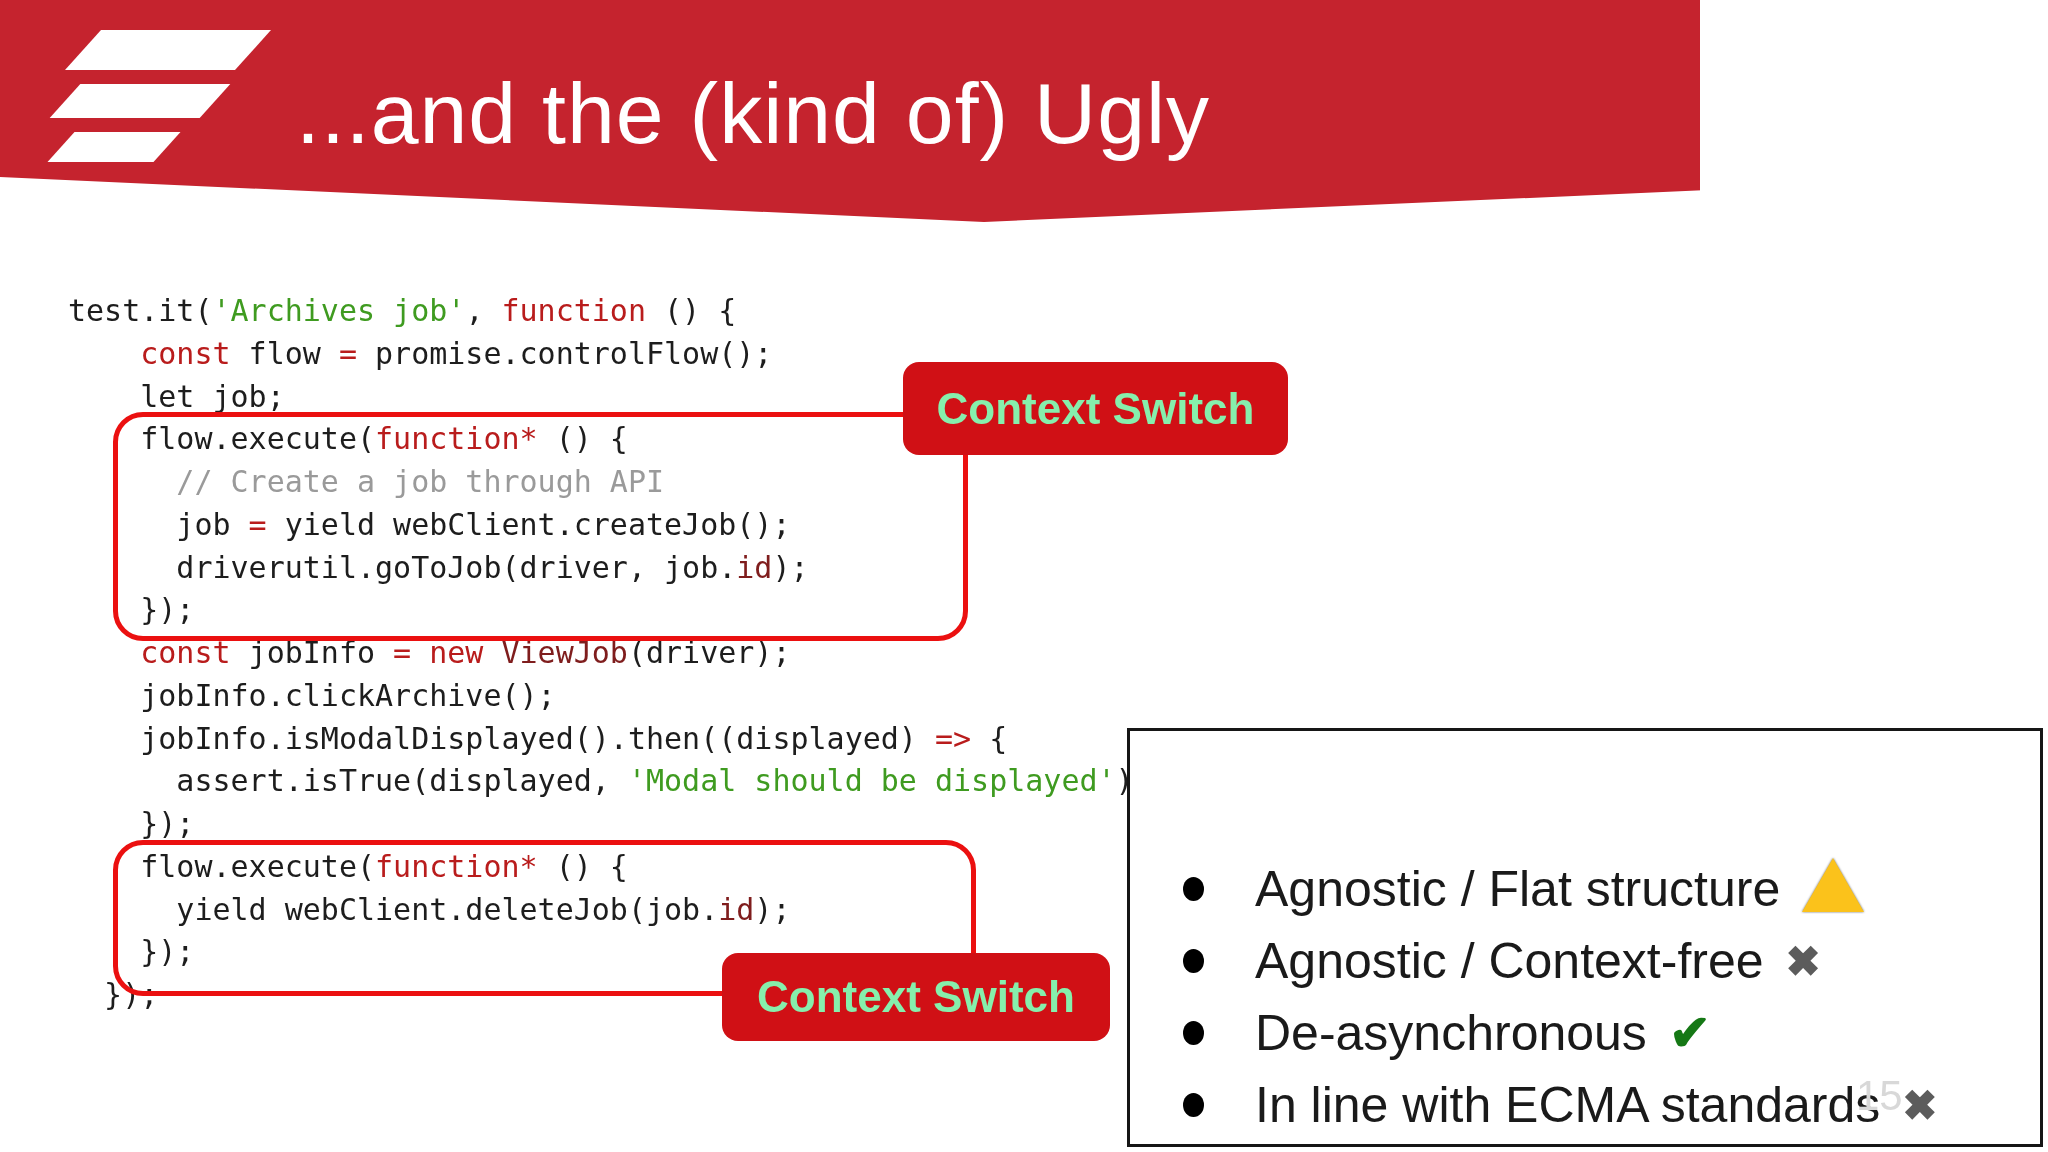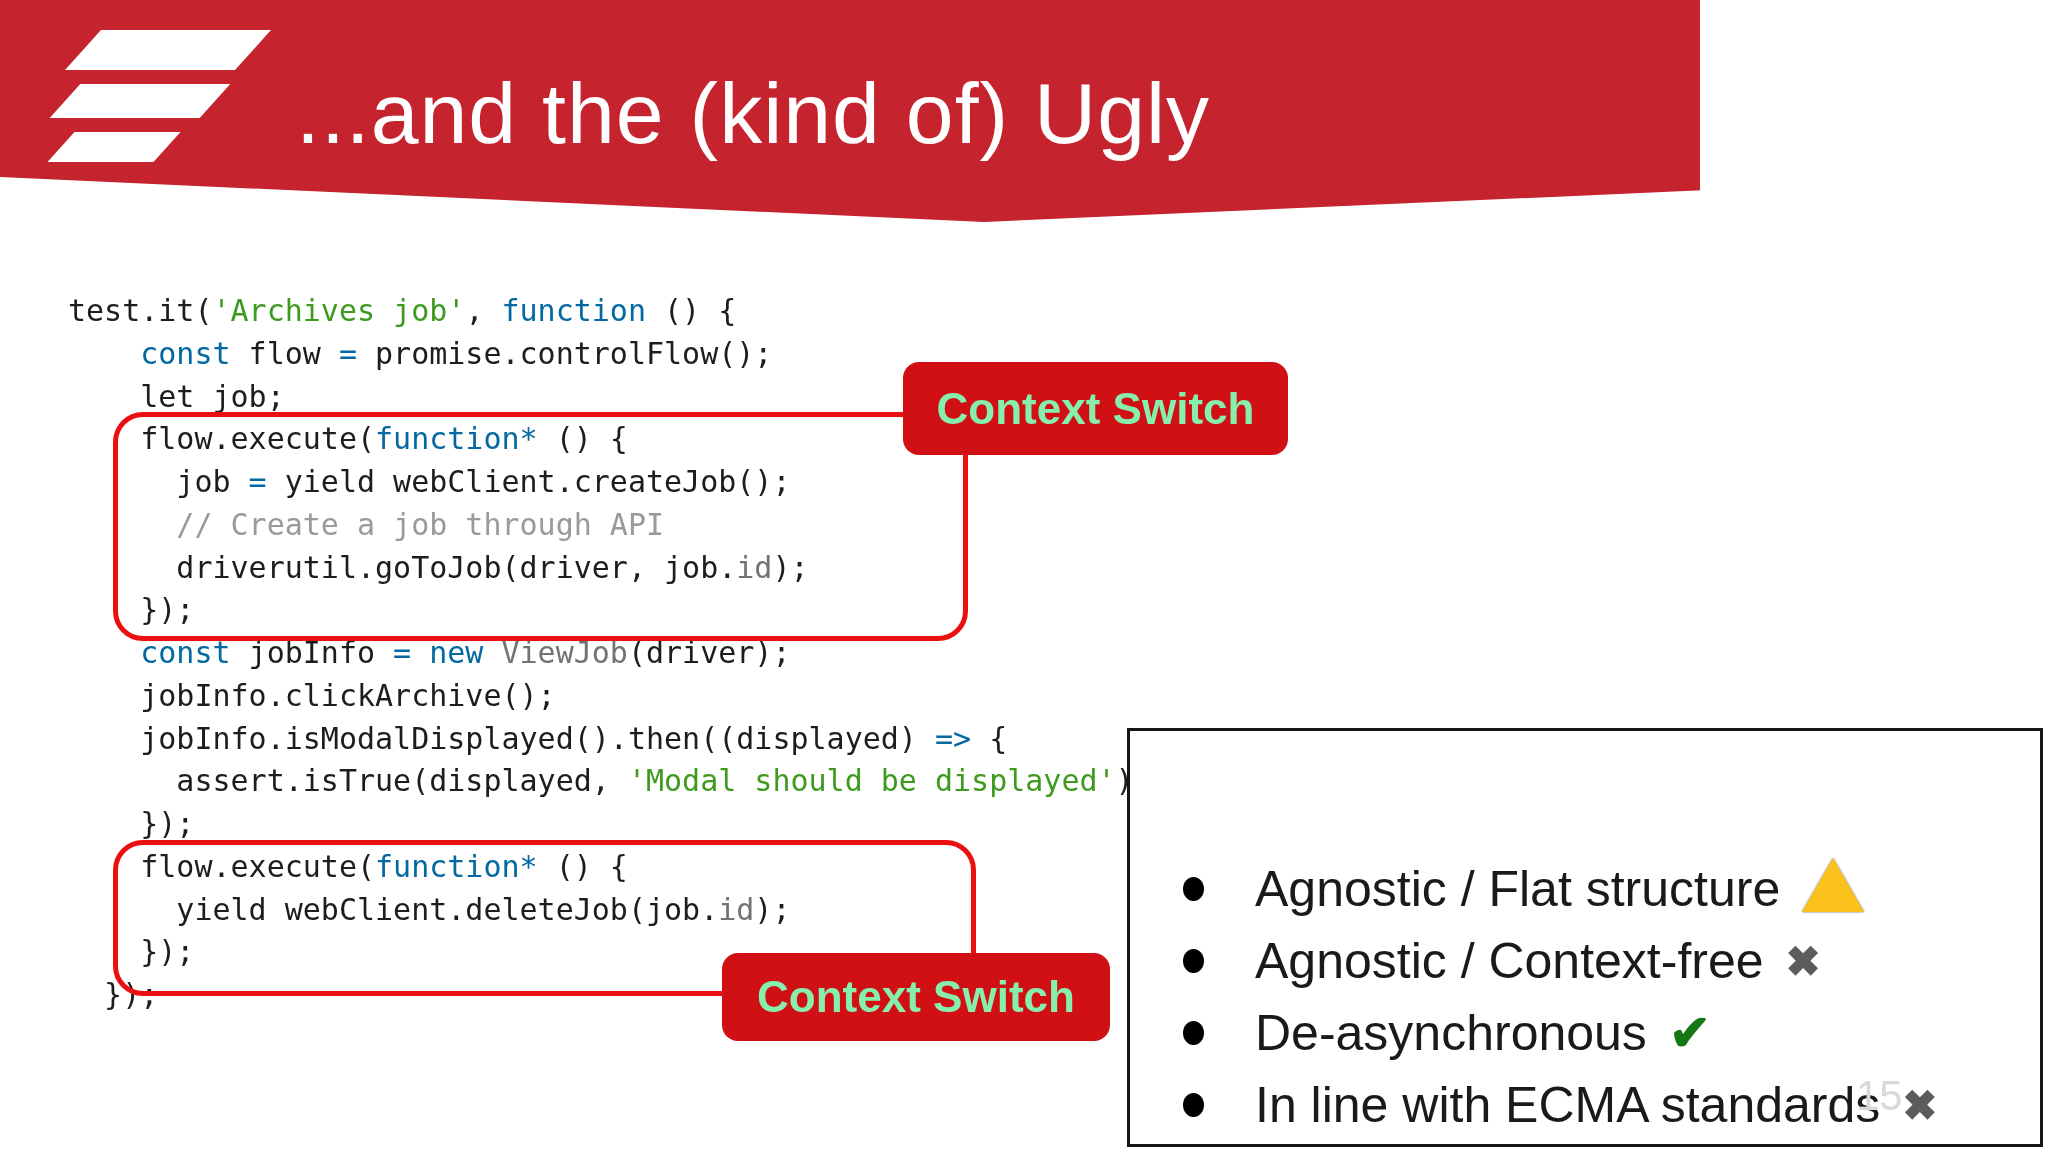--- a/index.html
+++ b/index.html
@@ -25,23 +25,23 @@
   .logo .s3{left:36px;top:108px;width:106px;height:30px;}
 
   
   .code{
     position:absolute;left:68px;top:290px;
     font-family:"DejaVu Sans Mono","Liberation Mono",monospace;
     font-size:30px;color:#1d1d1d;
   }
   .code-line{height:42.75px;line-height:42.75px;white-space:pre;}
   .tok-k{color:#1d1d1d;}
-  .tok-o{color:#0369a1;}
+  .tok-o{color:#b91c1c;}
   .tok-s{color:#3f9b20;}
-  .tok-b{color:#737373;}
+  .tok-b{color:#7f1d1d;}
   .tok-c{color:#9a9a9a;}
 
   
   .ctx-outline{
     position:absolute;border:5px solid #eb1010;border-radius:30px;
     background:transparent;
   }
   .outline-1{left:113px;top:412px;width:845px;height:219px;}
   .outline-2{left:113px;top:840px;width:853px;height:146px;}
 
@@ -96,22 +96,22 @@
     <div class="stripe s3"></div>
   </div>
   <div class="banner-title">...and the (kind of) Ugly</div>
 </div>
 
 <div class="code" id="code-block">
     <div class="code-line" style="padding-left: 0ch;"><span class="tok-k">test.it(</span><span class="tok-s">'Archives job'</span><span class="tok-k">, </span><span class="tok-o">function</span><span class="tok-k"> () {</span></div>
     <div class="code-line" style="padding-left: 4ch;"><span class="tok-o">const</span><span class="tok-k"> flow </span><span class="tok-o">=</span><span class="tok-k"> promise.controlFlow();</span></div>
     <div class="code-line" style="padding-left: 4ch;"><span class="tok-k">let job;</span></div>
     <div class="code-line" style="padding-left: 4ch;"><span class="tok-k">flow.execute(</span><span class="tok-o">function*</span><span class="tok-k"> () {</span></div>
+    <div class="code-line" style="padding-left: 6ch;"><span class="tok-c">// Create a job through API</span></div>
     <div class="code-line" style="padding-left: 6ch;"><span class="tok-k">job </span><span class="tok-o">=</span><span class="tok-k"> yield webClient.createJob();</span></div>
-    <div class="code-line" style="padding-left: 6ch;"><span class="tok-c">// Create a job through API</span></div>
     <div class="code-line" style="padding-left: 6ch;"><span class="tok-k">driverutil.goToJob(driver, job.</span><span class="tok-b">id</span><span class="tok-k">);</span></div>
     <div class="code-line" style="padding-left: 4ch;"><span class="tok-k">});</span></div>
     <div class="code-line" style="padding-left: 4ch;"><span class="tok-o">const</span><span class="tok-k"> jobInfo </span><span class="tok-o">=</span><span class="tok-k"> </span><span class="tok-o">new</span><span class="tok-k"> </span><span class="tok-b">ViewJob</span><span class="tok-k">(driver);</span></div>
     <div class="code-line" style="padding-left: 4ch;"><span class="tok-k">jobInfo.clickArchive();</span></div>
     <div class="code-line" style="padding-left: 4ch;"><span class="tok-k">jobInfo.isModalDisplayed().then((displayed) </span><span class="tok-o">=&gt;</span><span class="tok-k"> {</span></div>
     <div class="code-line" style="padding-left: 6ch;"><span class="tok-k">assert.isTrue(displayed, </span><span class="tok-s">'Modal should be displayed'</span><span class="tok-k">);</span></div>
     <div class="code-line" style="padding-left: 4ch;"><span class="tok-k">});</span></div>
     <div class="code-line" style="padding-left: 4ch;"><span class="tok-k">flow.execute(</span><span class="tok-o">function*</span><span class="tok-k"> () {</span></div>
     <div class="code-line" style="padding-left: 6ch;"><span class="tok-k">yield webClient.deleteJob(job.</span><span class="tok-b">id</span><span class="tok-k">);</span></div>
     <div class="code-line" style="padding-left: 4ch;"><span class="tok-k">});</span></div>

